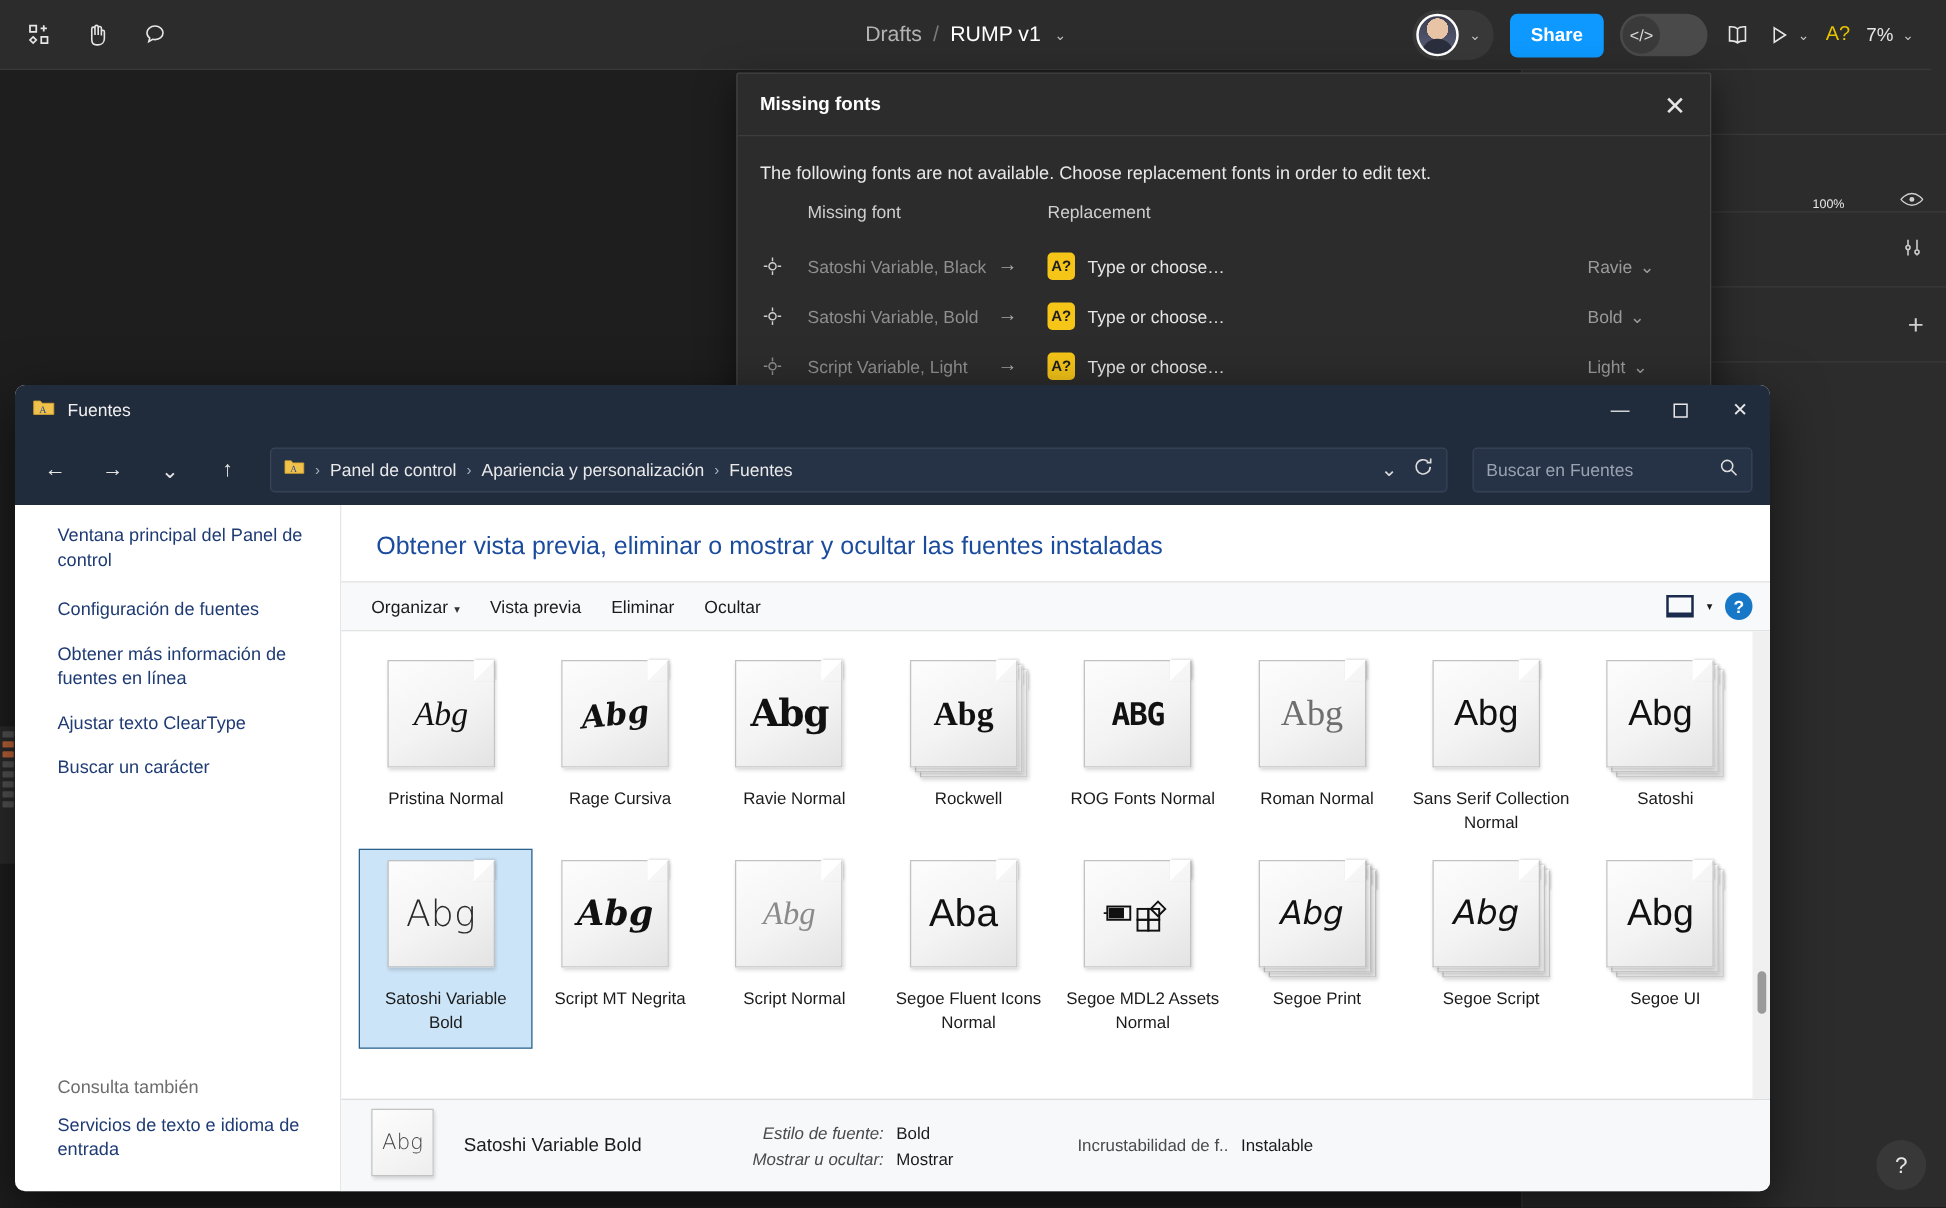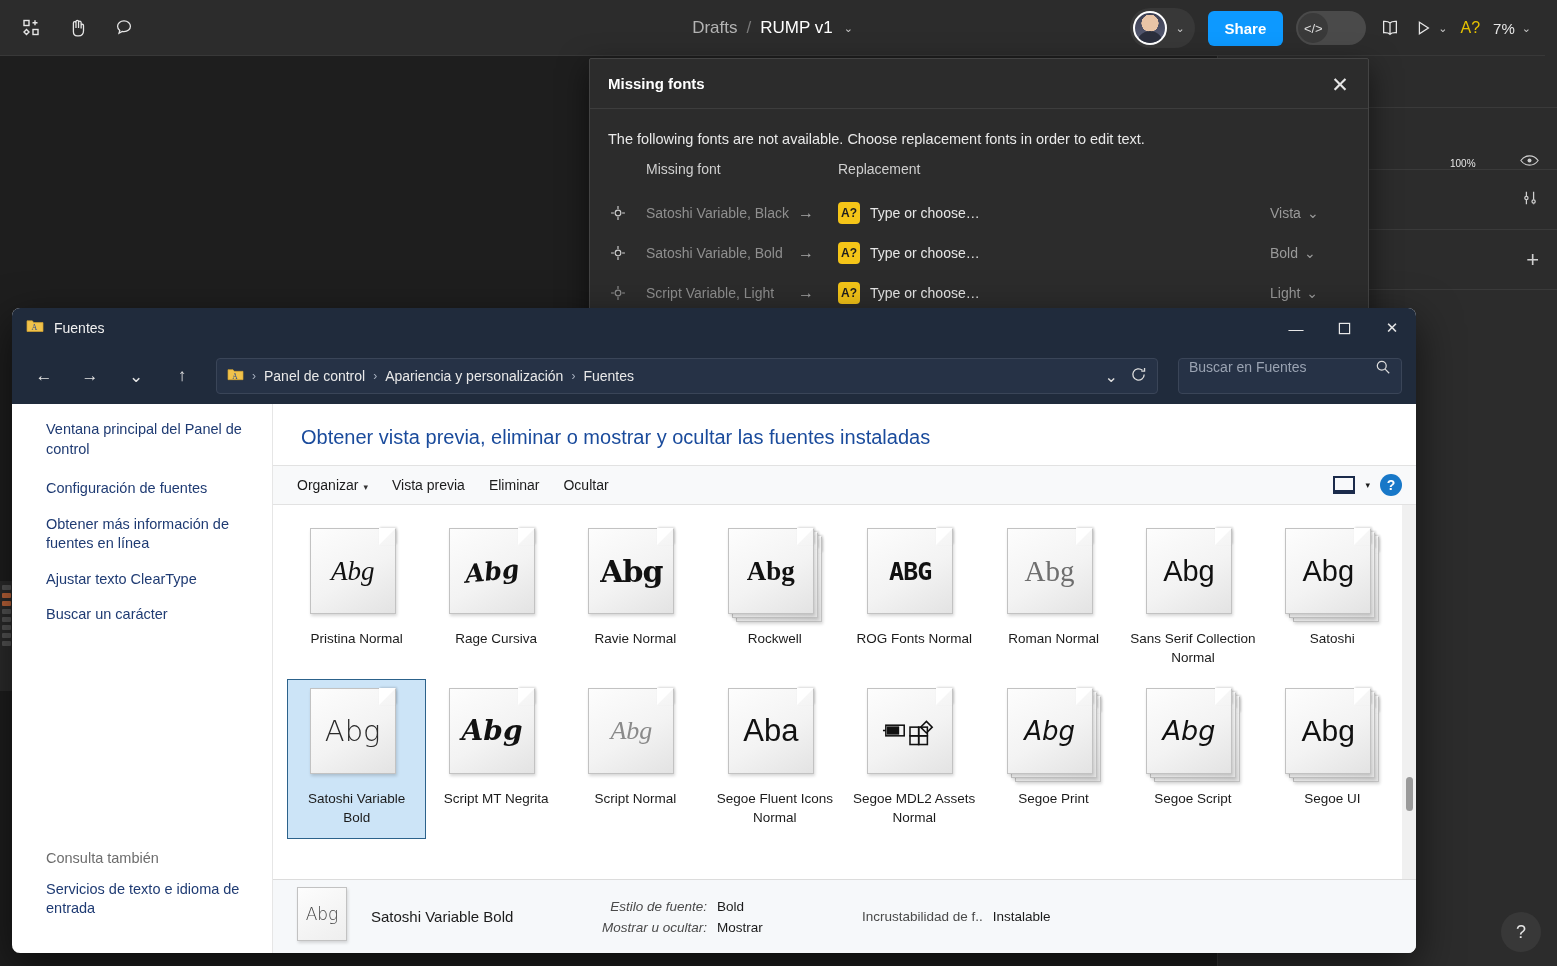--- a/index.html
+++ b/index.html
@@ -183,35 +183,35 @@
   .addrbar {
     flex: 1; height: 36px; background: #263246; border:1px solid #3a4558;
     border-radius: 4px; display:flex; align-items:center; padding: 0 10px; gap:8px;
     margin-left: 6px; margin-right:10px; max-width: 984px;
   }
   .crumb { color:#e9e9e9; font-size:14px; cursor:pointer; }
   .crumb-sep { color:#a7b0bf; font-size:12px; }
   .addr-right { display:flex; align-items:center; gap:12px; margin-left:auto; color:#dcdcdc;}
   .searchbox {
     width: 224px; height: 36px; background:#263246; border:1px solid #3a4558;
-    border-radius:4px; display:flex; align-items:flex-start; padding: 0 10px;
+    border-radius:4px; display:flex; align-items:center; padding: 0 10px;
   }
   .searchbox input {
     flex:1; background:transparent; border:none; outline:none;
     color:#e9e9e9; font-size:14px; font-family:"Liberation Sans", sans-serif;
   }
   .searchbox input::placeholder { color:#9aa3b2; }
 
   .win-body { display:flex; height: calc(645px - 40px - 56px); background:#000000; }
   .win-side {
     width: 260px; background:#fff; padding: 16px 16px 0 34px;
     display:flex; flex-direction:column; position:relative;
   }
   .side-link { color:#1f3b73; font-size:14.5px; margin-bottom: 16px; cursor:pointer; line-height:1.35; }
-  .side-bottom { margin-top:auto; padding-bottom: 18px; }
+  .side-bottom { margin-top:auto; padding-bottom: 6px; }
   .side-heading { color:#6d6d6d; font-size:14.5px; margin-bottom: 14px; }
 
   .win-main { flex:1; background:#fff; position:relative; display:flex; flex-direction:column;
               border-left:1px solid #e6e6e6; }
   .main-heading { color:#1a4b9c; font-size:20px; padding: 22px 24px 16px 28px; }
   .cmdbar {
     height: 40px; border-top:1px solid #e2e2e2; border-bottom:1px solid #e2e2e2;
     background:#f8f9fa; display:flex; align-items:center; padding: 0 14px; gap: 4px;
   }
   .cmd { font-size:14px; color:#1b1b1b; padding: 5px 10px; border-radius:3px; cursor:pointer; }
@@ -412,21 +412,21 @@
           <svg width="16" height="16" viewBox="0 0 18 18" fill="none" stroke="#cfcfcf" stroke-width="1.3">
             <circle cx="9" cy="9" r="3.2"></circle>
               <path d="M9 1.2v3.2M9 13.6v3.2M1.2 9h3.2M13.6 9h3.2"></path>
           </svg>
         </span>
         <span class="mf-name">Satoshi Variable, Black</span>
         <span class="mf-arrow">→</span>
         <span class="mf-badge">A?</span>
         <span class="mf-choose">Type or choose…</span>
         <span class="mf-weight">
-          <span>Vista</span>
+          <span>Ravie</span>
           <span>⌄</span>
         </span>
       </div>
 
       <div class="mf-row">
         <span class="mf-target">
           <svg width="16" height="16" viewBox="0 0 18 18" fill="none" stroke="#cfcfcf" stroke-width="1.3">
             <circle cx="9" cy="9" r="3.2"></circle>
               <path d="M9 1.2v3.2M9 13.6v3.2M1.2 9h3.2M13.6 9h3.2"></path>
           </svg>

